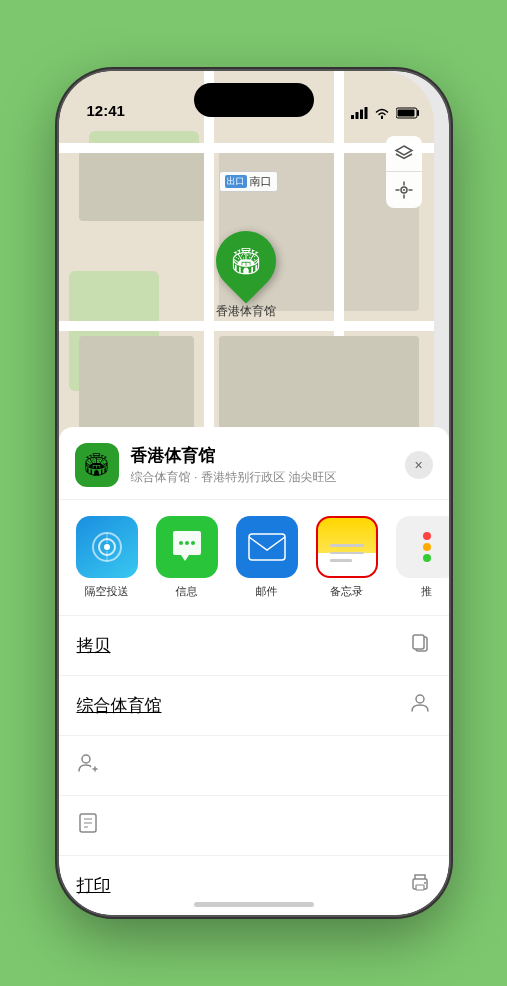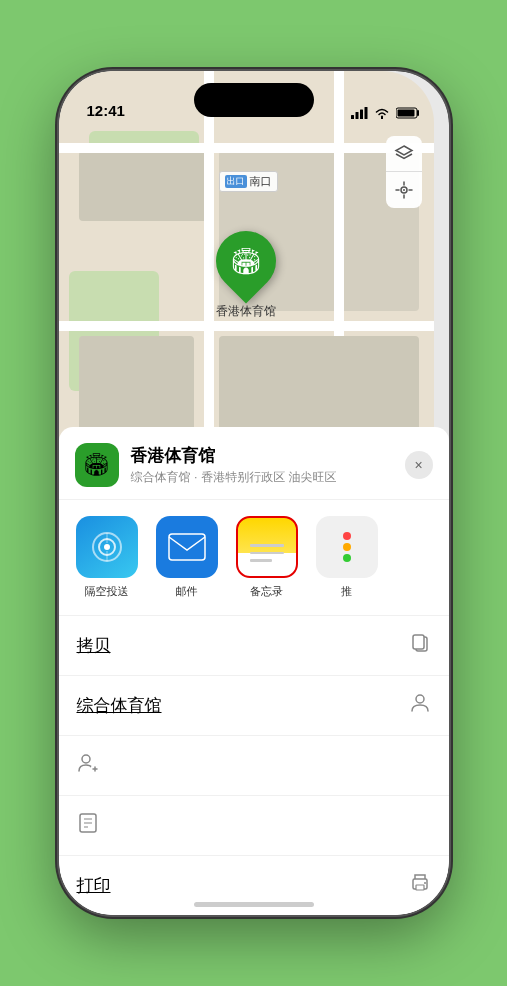--- a/index.html
+++ b/index.html
@@ -448,20 +448,31 @@
             <svg width="36" height="36" viewBox="0 0 36 36">
               <circle cx="18" cy="18" r="14" fill="none" stroke="rgba(255,255,255,0.6)" stroke-width="2"></circle>
               <circle cx="18" cy="18" r="8" fill="none" stroke="rgba(255,255,255,0.8)" stroke-width="2"></circle>
               <circle cx="18" cy="18" r="3" fill="#fff"></circle>
               <path d="M18 4 L18 14 M18 22 L18 32" stroke="rgba(255,255,255,0.5)" stroke-width="1"></path>
             </svg>
           </div>
           <span class="share-icon-label">隔空投送</span>
         </div>
 
+        <div class="share-item">
+          <div class="share-icon message">
+            <svg width="36" height="32" viewBox="0 0 36 32">
+              <path d="M4 2 Q4 0 6 0 L30 0 Q32 0 32 2 L32 22 Q32 24 30 24 L20 24 L16 30 L12 24 L6 24 Q4 24 4 22 Z" fill="#fff" opacity="0.95"></path>
+              <circle cx="12" cy="12" r="2" fill="#2ac43a"></circle>
+              <circle cx="18" cy="12" r="2" fill="#2ac43a"></circle>
+              <circle cx="24" cy="12" r="2" fill="#2ac43a"></circle>
+            </svg>
+          </div>
+          <span class="share-icon-label">信息</span>
+        </div>
 
         <div class="share-item">
           <div class="share-icon mail">
             <svg width="38" height="28" viewBox="0 0 38 28">
               <rect x="1" y="1" width="36" height="26" rx="3" fill="none" stroke="#fff" stroke-width="1.5"></rect>
               <path d="M1 4 L19 17 L37 4" stroke="#fff" stroke-width="1.5" fill="none"></path>
             </svg>
           </div>
           <span class="share-icon-label">邮件</span>
         </div>

